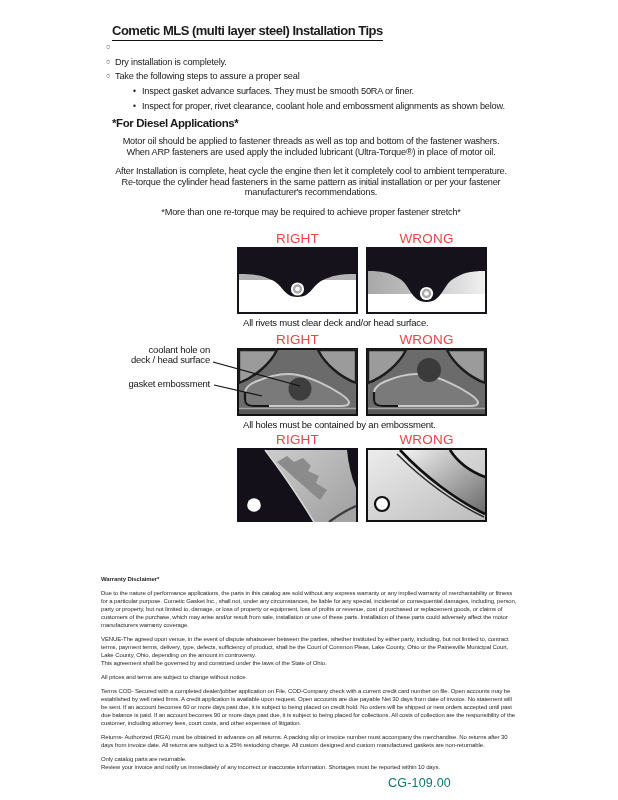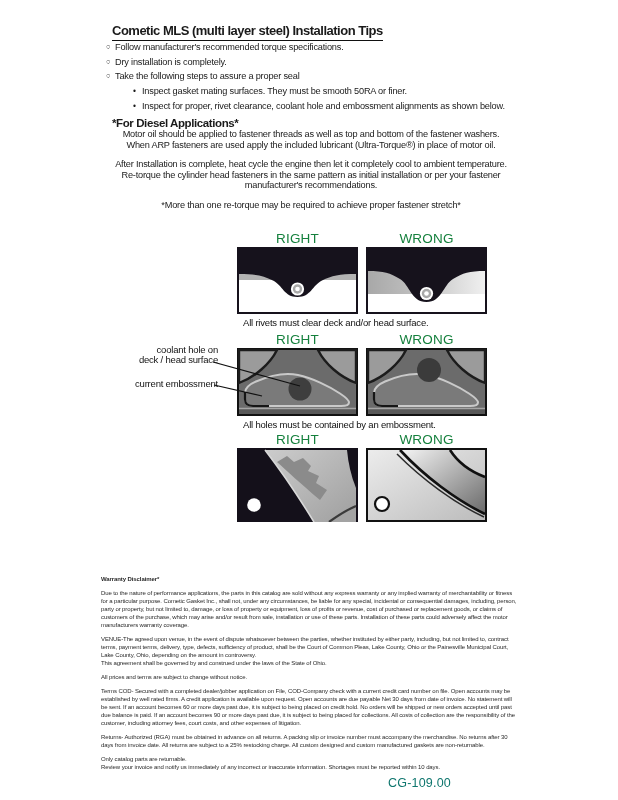--- a/index.html
+++ b/index.html
@@ -16,63 +16,62 @@
     border-bottom:1.6px solid #111; padding-bottom:2px; display:inline-block;
   }
   
   .bullets { position:absolute; left:106px; top:42px; width:440px; font-size:9.2px; letter-spacing:-0.2px; }
   .b-item { display:flex; margin-bottom:4.2px; line-height:10.5px; }
   .b-item .marker { width:9px; font-size:7.5px; line-height:10.5px; }
   .b-item.sub { margin-left:27px; }
   .b-item.sub .marker { font-size:8.5px; }
   
   .diesel { position:absolute; left:112px; top:117px; width:398px; font-size:9.2px; letter-spacing:-0.2px; }
-  .diesel h2 { font-size:11.5px; letter-spacing:-0.4px; }
+  .diesel h2 { font-size:11.5px; letter-spacing:-0.4px; margin-bottom:7px; }
   .diesel p { line-height:10.5px; margin-bottom:9px;text-align:center; }
   
   .diagram { position:absolute; left:237px; width:250px; }
   .dg-labels { display:flex; gap:8px; margin-bottom:1px; }
-  .dg-labels span { width:121px; text-align:center; font-size:13.5px; letter-spacing:0.2px; color:#15803d; }
+  .dg-labels span { width:121px; text-align:center; font-size:13.5px; letter-spacing:0.2px; color:#ef4444; }
   .dg-boxes { display:flex; gap:8px; }
   .dg-boxes svg { display:block; }
   .dg-caption { margin-top:4px; margin-left:6px; font-size:9.5px; letter-spacing:-0.2px; line-height:10.5px; color:#111; }
   #d1 { top:231px; }
   #d2 { top:332px; }
   #d3 { top:432px; }
-  .d2-labels { position:absolute; left:8px; top:345px; width:210px; text-align:right; font-size:9.5px; letter-spacing:-0.2px; line-height:10px; color:#141414; }
+  .d2-labels { position:absolute; left:0; top:345px; width:210px; text-align:right; font-size:9.5px; letter-spacing:-0.2px; line-height:10px; color:#141414; }
   .d2-labels .lbl2 { margin-top:14px; }
   .leader-svg { position:absolute; left:211px; top:357px; z-index:5; pointer-events:none; }
   
   .warranty { position:absolute; left:101px; top:575px; width:418px; font-size:6px; letter-spacing:-0.1px; line-height:8px; color:#2a2a2a; }
   .warranty .wp { margin-bottom:6px; }
   .warranty .w-head { font-weight:bold; margin-bottom:6px; }
   
   .doc-number { position:absolute; left:388px; top:776px; font-size:12.5px; letter-spacing:0.2px; color:#0f766e; }
 </style>
 </head>
 <body>
 
 <h1 class="title">Cometic MLS (multi layer steel) Installation Tips</h1>
 
 <div class="bullets">
   <div class="b-item">
     <span class="marker">○</span>
-    <span>Follow manufacturer's recommended torque specifications.</span>
   </div>
   <div class="b-item">
     <span class="marker">○</span>
     <span>Dry installation is completely.</span>
   </div>
   <div class="b-item">
     <span class="marker">○</span>
     <span>Take the following steps to assure a proper seal</span>
   </div>
   <div class="b-item sub">
     <span class="marker">•</span>
-    <span>Inspect gasket mating surfaces.  They must be smooth 50RA or finer.</span>
+    <span>Inspect gasket advance surfaces.  They must be smooth 50RA or finer.</span>
   </div>
   <div class="b-item sub">
     <span class="marker">•</span>
     <span>Inspect for proper, rivet clearance, coolant hole and embossment alignments as shown below.</span>
   </div>
 </div>
 
 <div class="diesel">
   <h2>*For Diesel Applications*</h2>
   <p>Motor oil should be applied to fastener threads as well as top and bottom of the fastener washers. When ARP fasteners are used apply the included lubricant (Ultra-Torque®) in place of motor oil.</p>
@@ -113,21 +112,21 @@
     </svg>
   </div>
   <div class="dg-caption">All rivets must clear deck and/or head surface.</div>
 </div>
 
 <div class="d2-labels">
   <div>
     <div>coolant hole on</div>
     <div>deck / head surface</div>
   </div>
-  <div class="lbl2">current embossment</div>
+  <div class="lbl2">gasket embossment</div>
 </div>
 <svg class="leader-svg" width="95" height="44" viewBox="0 0 95 44">
   <line x1="2" y1="5" x2="89" y2="29" stroke="#111" stroke-width="1.1"></line>
   <line x1="3" y1="28" x2="51" y2="39" stroke="#111" stroke-width="1.1"></line>
 </svg>
 <div class="diagram" id="d2">
   <div class="dg-labels">
     <span>RIGHT</span>
     <span>WRONG</span>
   </div>

